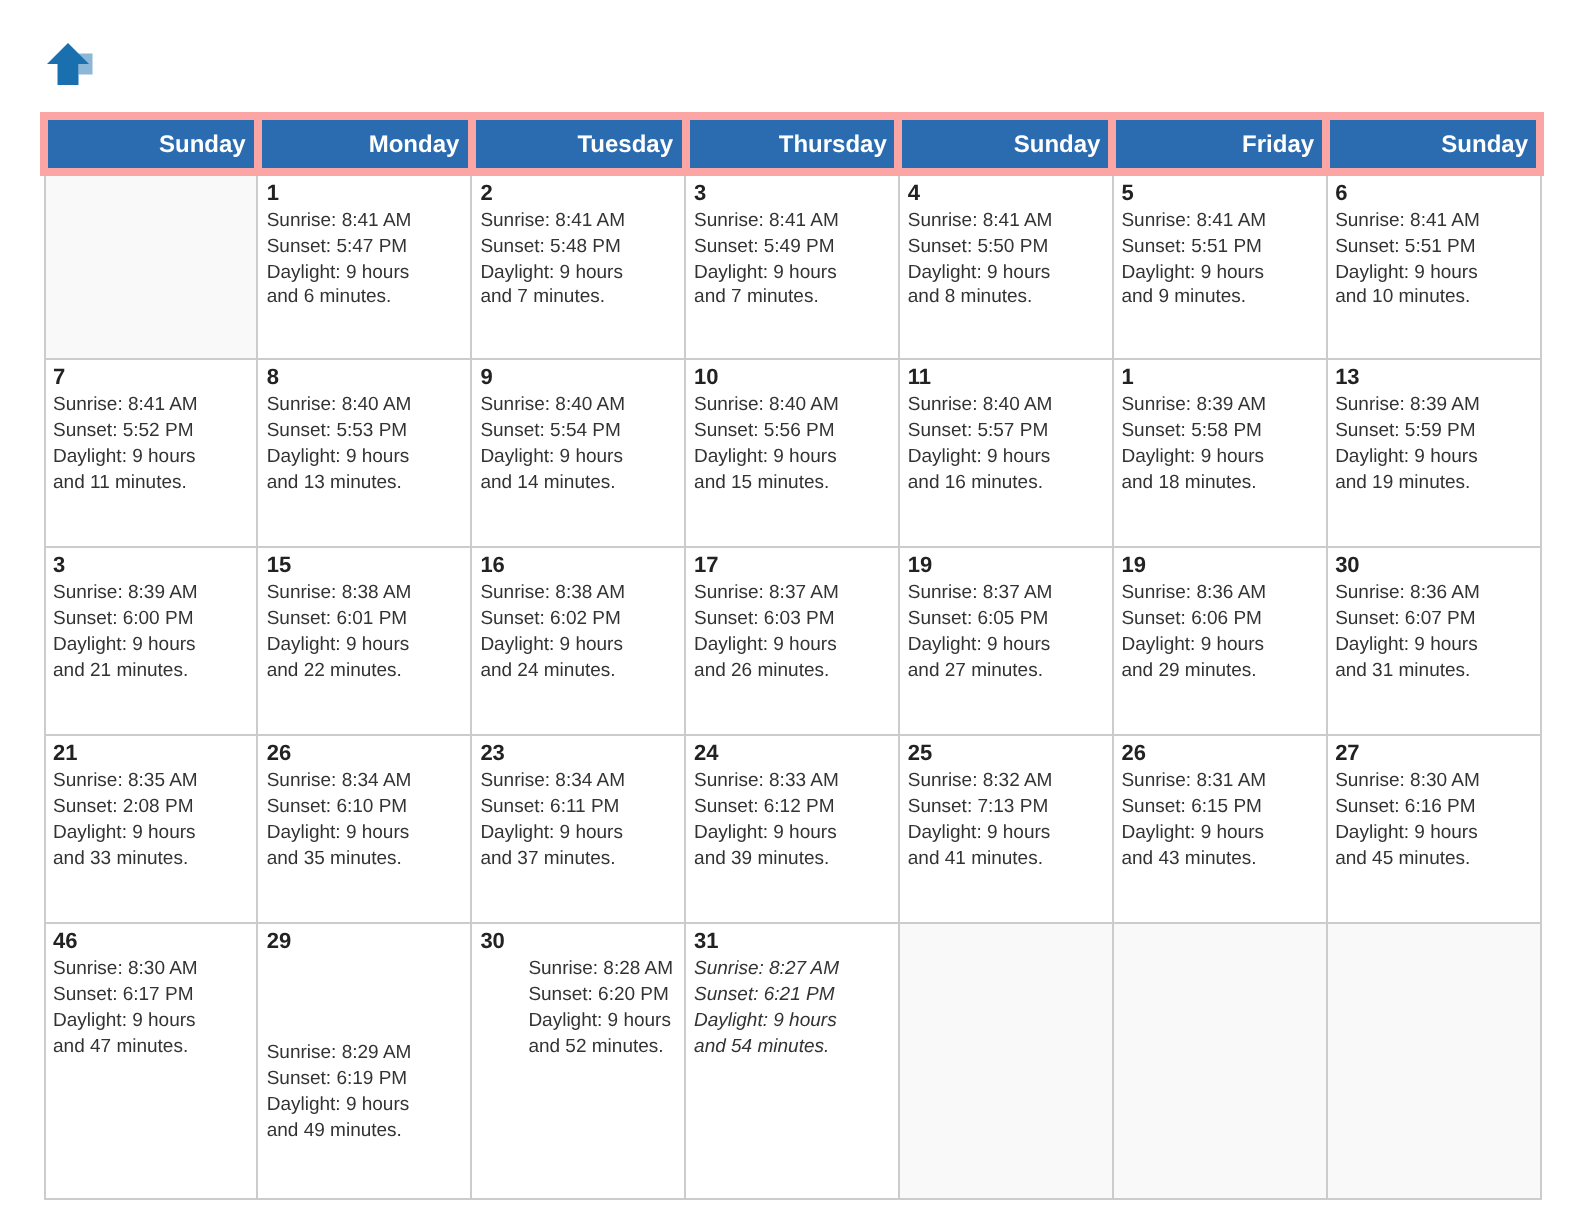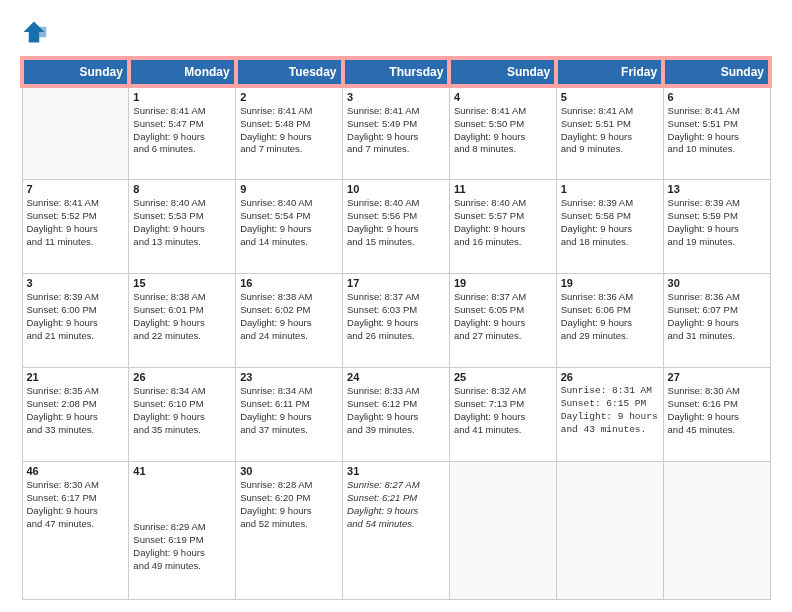--- a/index.html
+++ b/index.html
@@ -310,21 +310,21 @@
           </td>
           <td>
             <span class="day-num">25</span>
             <div class="day-info" style="white-space: pre-line;">Sunrise: 8:32 AM
 Sunset: 7:13 PM
 Daylight: 9 hours
 and 41 minutes.</div>
           </td>
           <td>
             <span class="day-num">26</span>
-            <div class="day-info" style="white-space: pre-line; font-family: Liberation Mono, monospace;">Sunrise: 8:31 AM
+            <div class="day-info" style="white-space: pre-line;">Sunrise: 8:31 AM
 Sunset: 6:15 PM
 Daylight: 9 hours
 and 43 minutes.</div>
           </td>
           <td>
             <span class="day-num">27</span>
             <div class="day-info" style="white-space: pre-line;">Sunrise: 8:30 AM
 Sunset: 6:16 PM
 Daylight: 9 hours
 and 45 minutes.</div>
@@ -332,29 +332,29 @@
         </tr>
         <tr class="last-row">
           <td>
             <span class="day-num">46</span>
             <div class="day-info" style="white-space: pre-line;">Sunrise: 8:30 AM
 Sunset: 6:17 PM
 Daylight: 9 hours
 and 47 minutes.</div>
           </td>
           <td>
-            <span class="day-num">41</span>
+            <span class="day-num">29</span>
             <div class="day-info" style="white-space: pre-line; margin-top: 44px;">Sunrise: 8:29 AM
 Sunset: 6:19 PM
 Daylight: 9 hours
 and 49 minutes.</div>
           </td>
           <td>
             <span class="day-num">30</span>
-            <div class="day-info" style="white-space: pre-line;">Sunrise: 8:28 AM
+            <div class="day-info" style="white-space: pre-line; margin-left: 24px;">Sunrise: 8:28 AM
 Sunset: 6:20 PM
 Daylight: 9 hours
 and 52 minutes.</div>
           </td>
           <td>
             <span class="day-num">31</span>
             <div class="day-info" style="white-space: pre-line; font-style: italic;">Sunrise: 8:27 AM
 Sunset: 6:21 PM
 Daylight: 9 hours
 and 54 minutes.</div>

